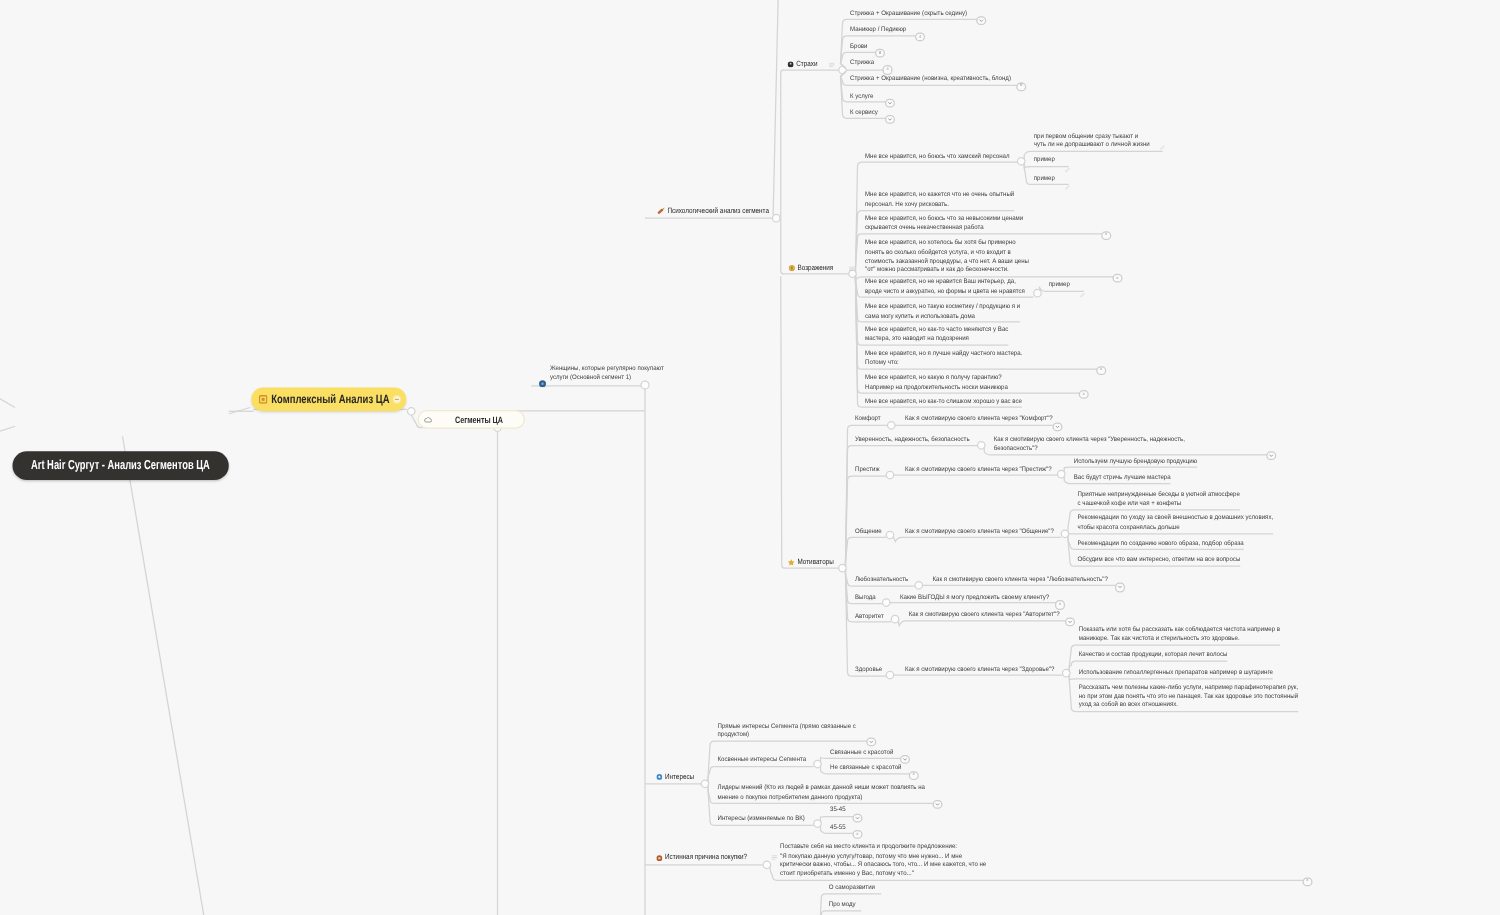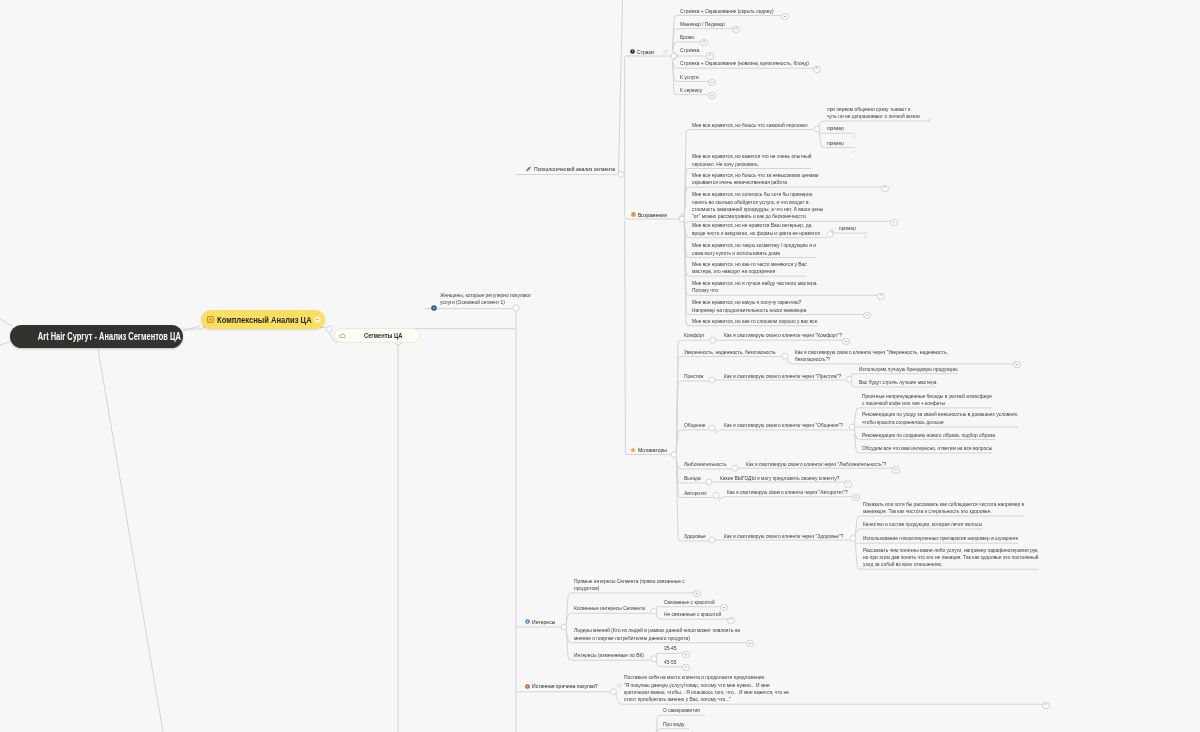--- a/index.html
+++ b/index.html
@@ -6,21 +6,21 @@
 html,body{margin:0;padding:0;}
 body{width:1200px;height:732px;overflow:hidden;background:#f7f7f7;
   font-family:"Liberation Sans",sans-serif;}
 #canvas{position:relative;width:1200px;height:732px;background:#f7f7f7;}
 svg#links{position:absolute;left:0;top:0;width:1200px;height:732px;overflow:visible;}
 .node{position:absolute;box-sizing:border-box;}
 
 
 .root-node{background:#33322f;color:#fff;border-radius:12px;
   box-shadow:0 1px 2px rgba(0,0,0,.22);
-  display:flex;align-items:center;justify-content:flex-start;white-space:nowrap;overflow:hidden;}
+  display:flex;align-items:center;justify-content:center;white-space:nowrap;overflow:hidden;margin-top:36px;}
 .root-node>span{display:inline-block;font-weight:bold;font-size:10.4px;
   transform:scaleX(.72);transform-origin:center;}
 
 
 .main-node{background:#fbdf63;color:#262626;border-radius:10px;
   box-shadow:0 1px 2px rgba(0,0,0,.13);line-height:0;font-size:0;
   display:flex;align-items:center;gap:3px;padding:0 4px 0 6px;white-space:nowrap;}
 .main-node .lbl{display:inline-block;font-weight:bold;font-size:9.6px;line-height:12px;
   transform:scaleX(.79);transform-origin:left center;}
 

